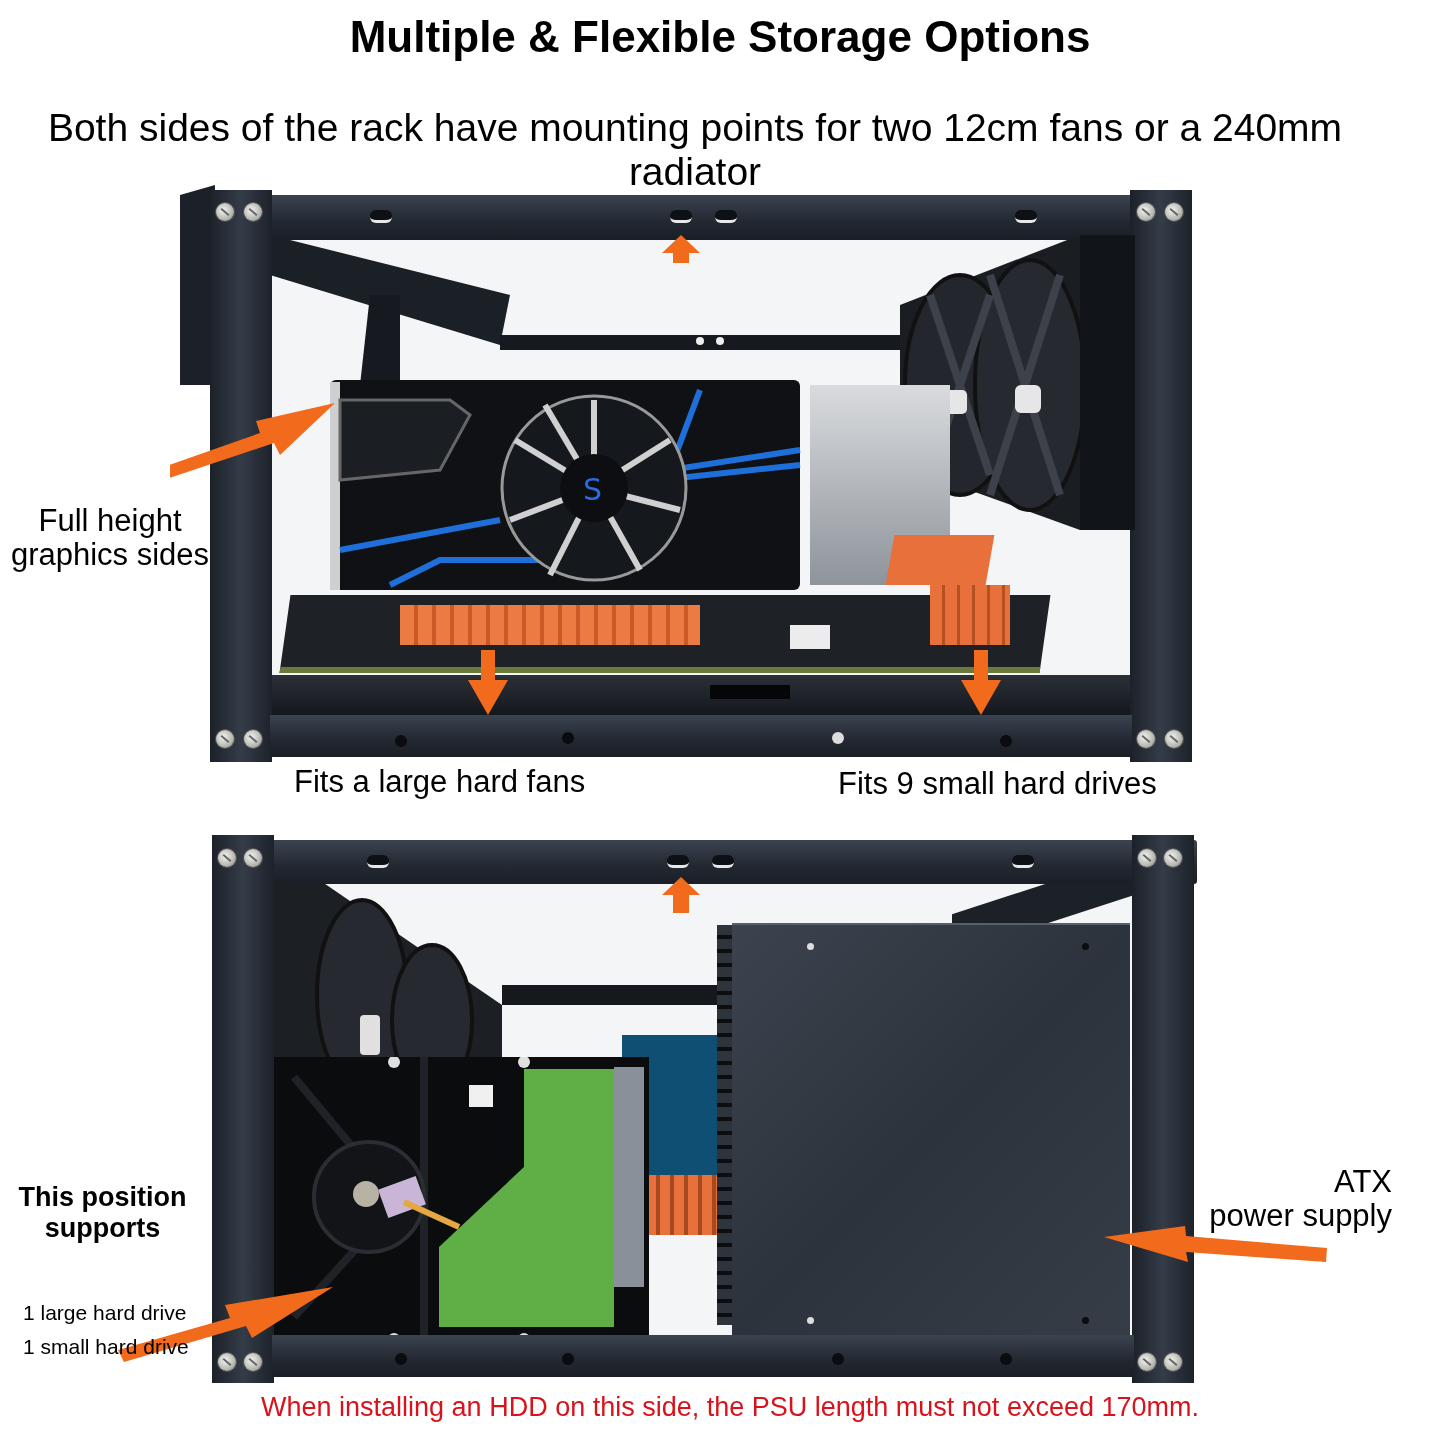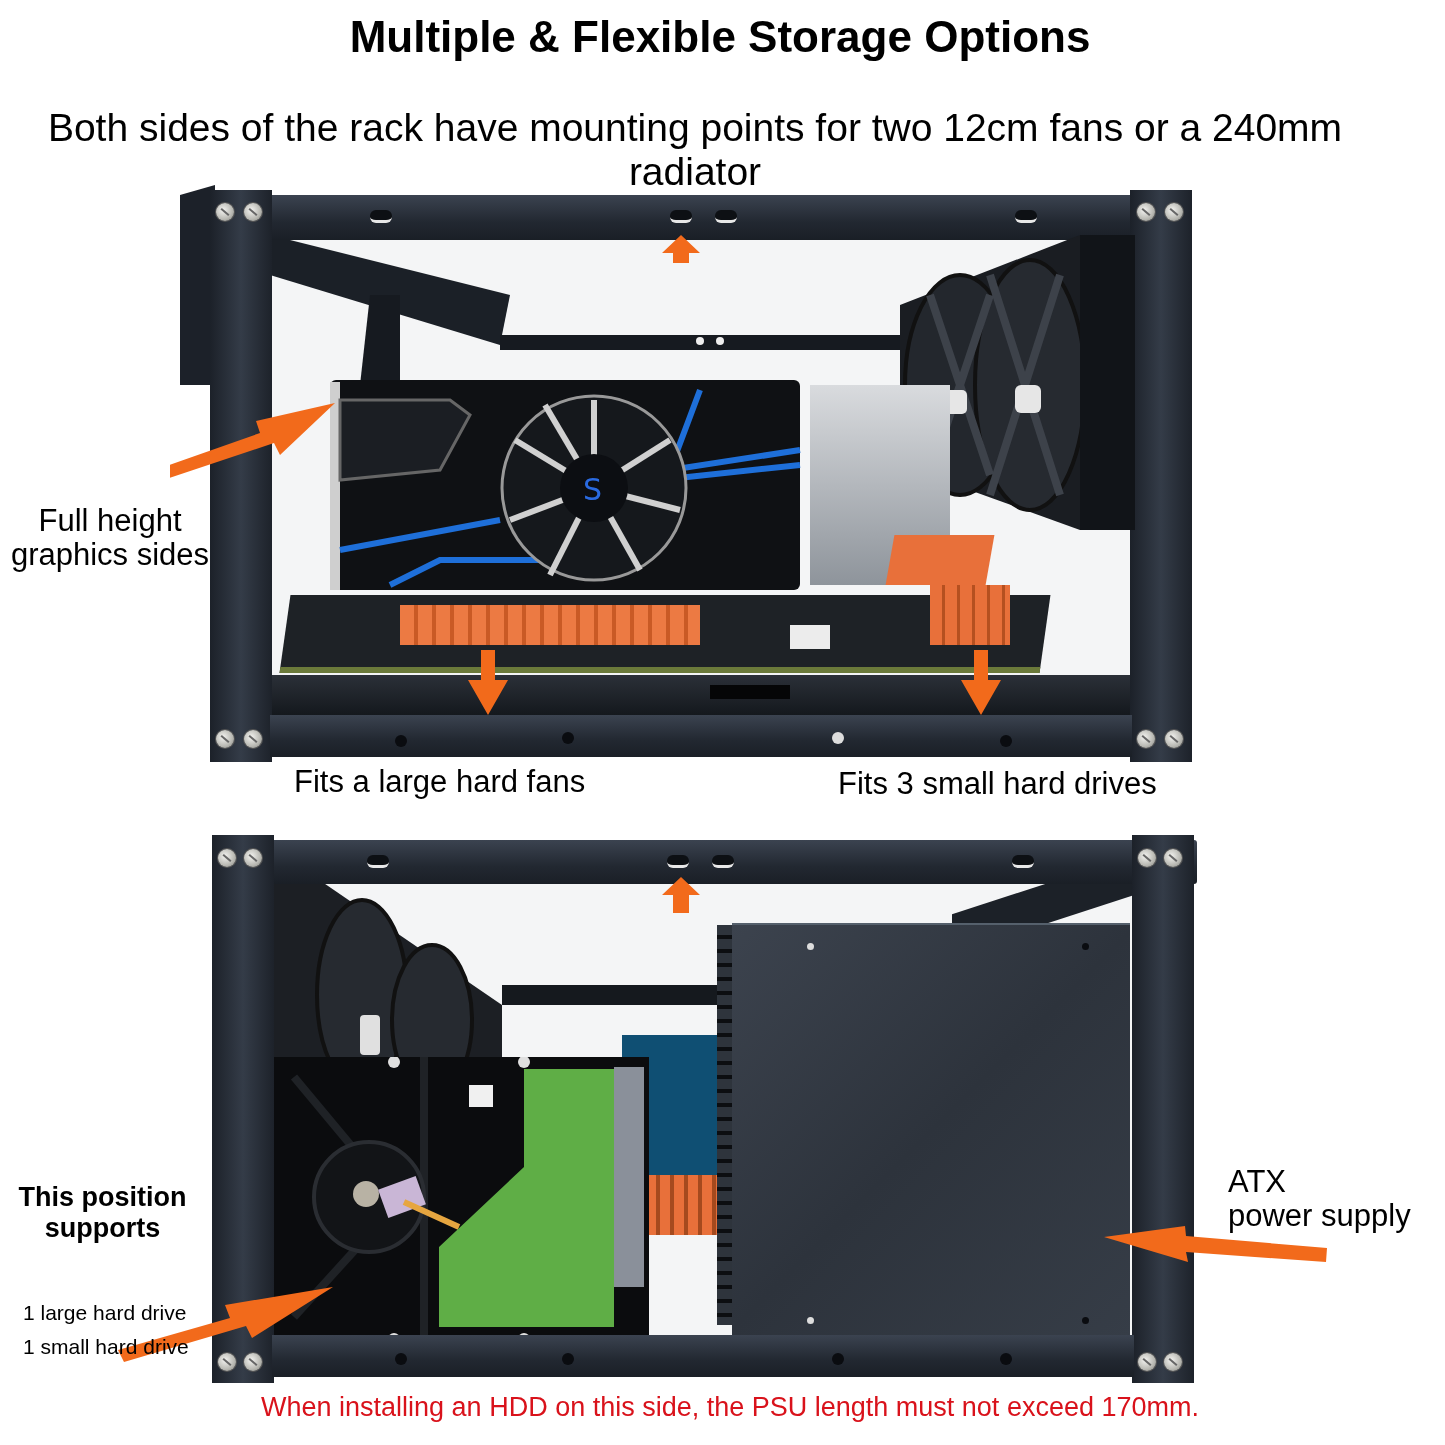--- a/index.html
+++ b/index.html
@@ -114,21 +114,21 @@
     <polygon points="311,465 325,465 325,495 338,495 318,530 298,495 311,495" fill="#f26a1b"></polygon>
     <polygon points="804,465 818,465 818,495 831,495 811,530 791,495 804,495" fill="#f26a1b"></polygon>
   </svg>
 </div>
 
 <div class="abs label" style="left:10px;top:504px;width:200px;text-align:center;">
   <div>Full height</div>
   <div>graphics sides</div>
 </div>
 <div class="abs label" style="left:294px;top:765px;">Fits a large hard fans</div>
-<div class="abs label" style="left:838px;top:767px;">Fits 3 small hard drives</div>
+<div class="abs label" style="left:838px;top:767px;">Fits 9 small hard drives</div>
 
 <div class="abs" style="left:212px;top:835px;width:985px;height:550px;">
   <div class="abs" style="left:60px;top:40px;width:860px;height:460px;background:#f4f5f6;"></div>
 
   <svg class="abs" style="left:60px;top:40px" width="240" height="200">
     <polygon points="0,0 40,0 230,130 230,200 0,200" fill="#1c1f24"></polygon>
     <ellipse cx="90" cy="120" rx="45" ry="95" fill="#262a30" stroke="#111" stroke-width="4"></ellipse>
     <ellipse cx="160" cy="145" rx="40" ry="75" fill="#262a30" stroke="#111" stroke-width="4"></ellipse>
     <rect x="88" y="140" width="20" height="40" rx="4" fill="#e0e0e0"></rect>
   </svg>
@@ -197,18 +197,18 @@
 </div>
 
 <div class="abs bold-label" style="left:10px;top:1158px;width:185px;margin-top:24px;">
   <div>This position</div>
   <div>supports</div>
 </div>
 <div class="abs small" style="left:23px;top:1296px;">
   <div>1 large hard drive</div>
   <div>1 small hard drive</div>
 </div>
-<div class="abs label" style="left:1228px;top:1165px;width:200px;text-align:left;">
+<div class="abs label" style="left:1192px;top:1165px;width:200px;text-align:right;">
   <div>ATX</div>
   <div>power supply</div>
 </div>
 
 <div class="abs warning" style="color:#d9121b;">When installing an HDD on this side, the PSU length must not exceed 170mm.</div>
 
 </body></html>

